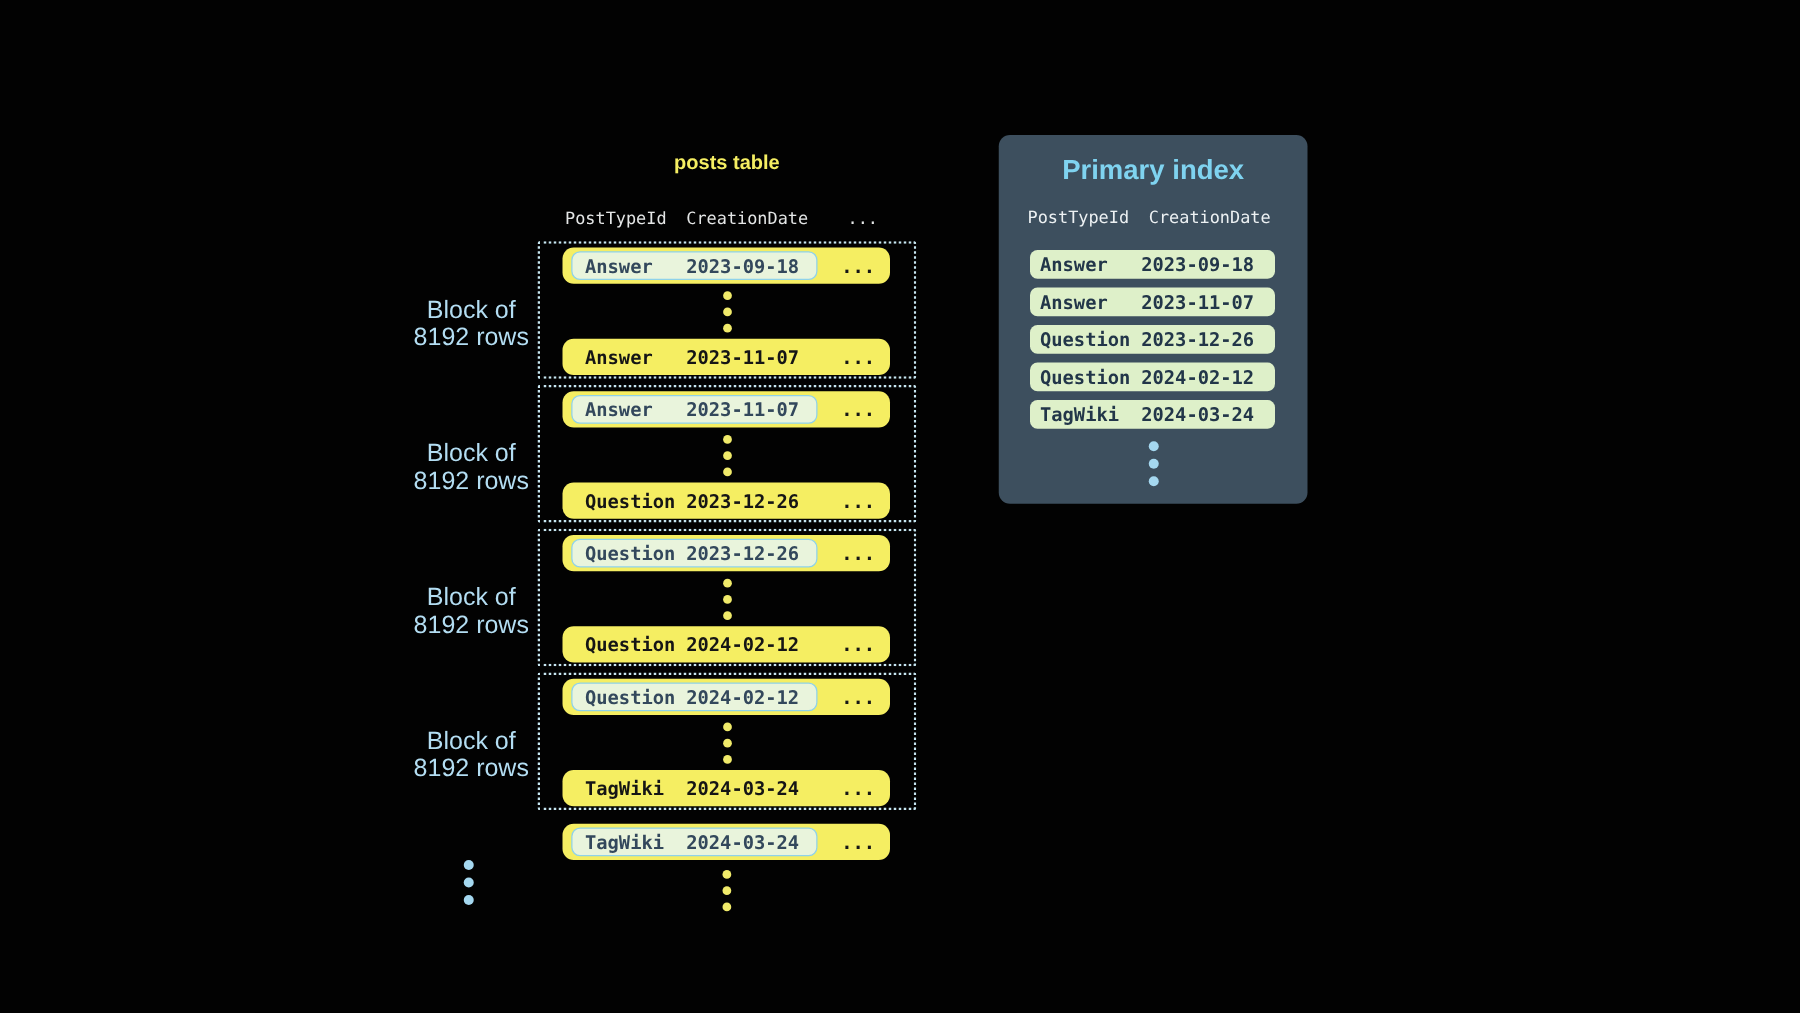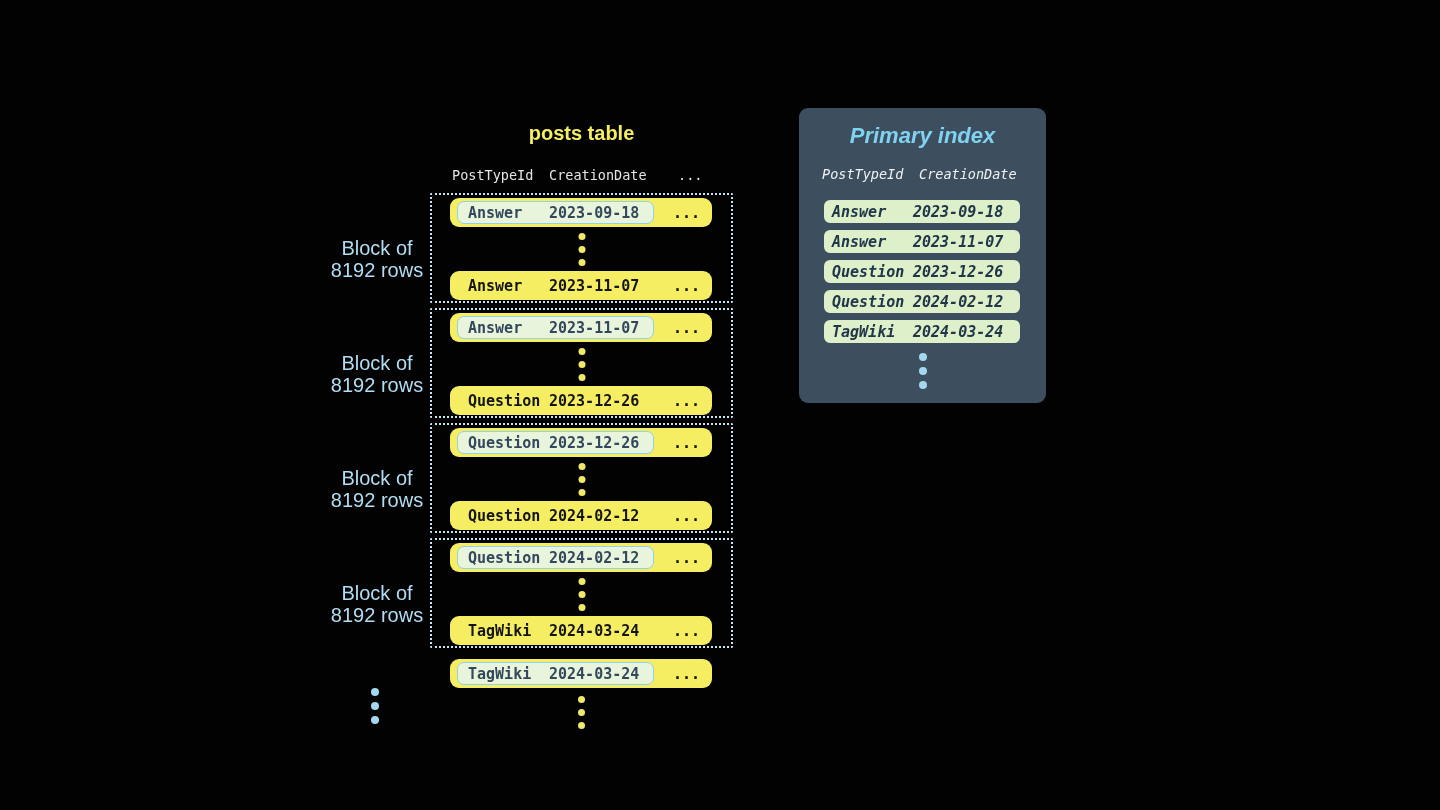--- a/index.html
+++ b/index.html
@@ -21,21 +21,21 @@
   }
   html,body{margin:0;padding:0;background:#000;}
   .stage{
     position:relative;width:1440px;height:810px;background:var(--background);
     font-family:"Liberation Sans",sans-serif;overflow:hidden;
   }
 
   
   .posts-title{
     position:absolute;left:430px;top:122px;width:303px;margin:0;
-    text-align:center;font-size:20px;font-weight:700;color:var(--yellow);
+    text-align:center;font-size:16px;font-weight:700;color:var(--yellow);
   }
   .posts-headers{
     position:absolute;left:450px;top:167px;width:262px;height:18px;
     font-family:"DejaVu Sans Mono",monospace;font-size:13.5px;color:var(--header-text);
   }
   .posts-headers span{position:absolute;top:0;white-space:pre;}
   .posts-headers .c1{left:2px;}
   .posts-headers .c2{left:99px;}
   .posts-headers .c3{left:228px;}
 
@@ -67,21 +67,21 @@
 
   .dots{position:absolute;display:flex;flex-direction:column;align-items:center;gap:6px;}
   .dots i{display:block;width:7px;height:7px;border-radius:50%;}
   .dots.yellow i{background:var(--yellow-dot);}
   .dots.blue i{background:var(--blue-dot);width:8px;height:8px;}
   .dots.center{left:50%;transform:translateX(-50%);}
 
   
   .panel{
     position:absolute;left:799px;top:108px;width:247px;height:295px;
-    background:var(--panel-bg);border-radius:9px;font-style:italic;
+    background:var(--panel-bg);border-radius:9px;
   }
   .panel-title{
     position:absolute;top:15px;left:0;width:100%;margin:0;text-align:center;
     font-size:22px;font-weight:700;color:var(--panel-title);
   }
   .panel-headers{
     position:absolute;top:58px;left:0;width:100%;height:18px;
     font-family:"DejaVu Sans Mono",monospace;font-size:13.5px;color:#edf1f3;
   }
   .panel-headers span{position:absolute;top:0;white-space:pre;}

